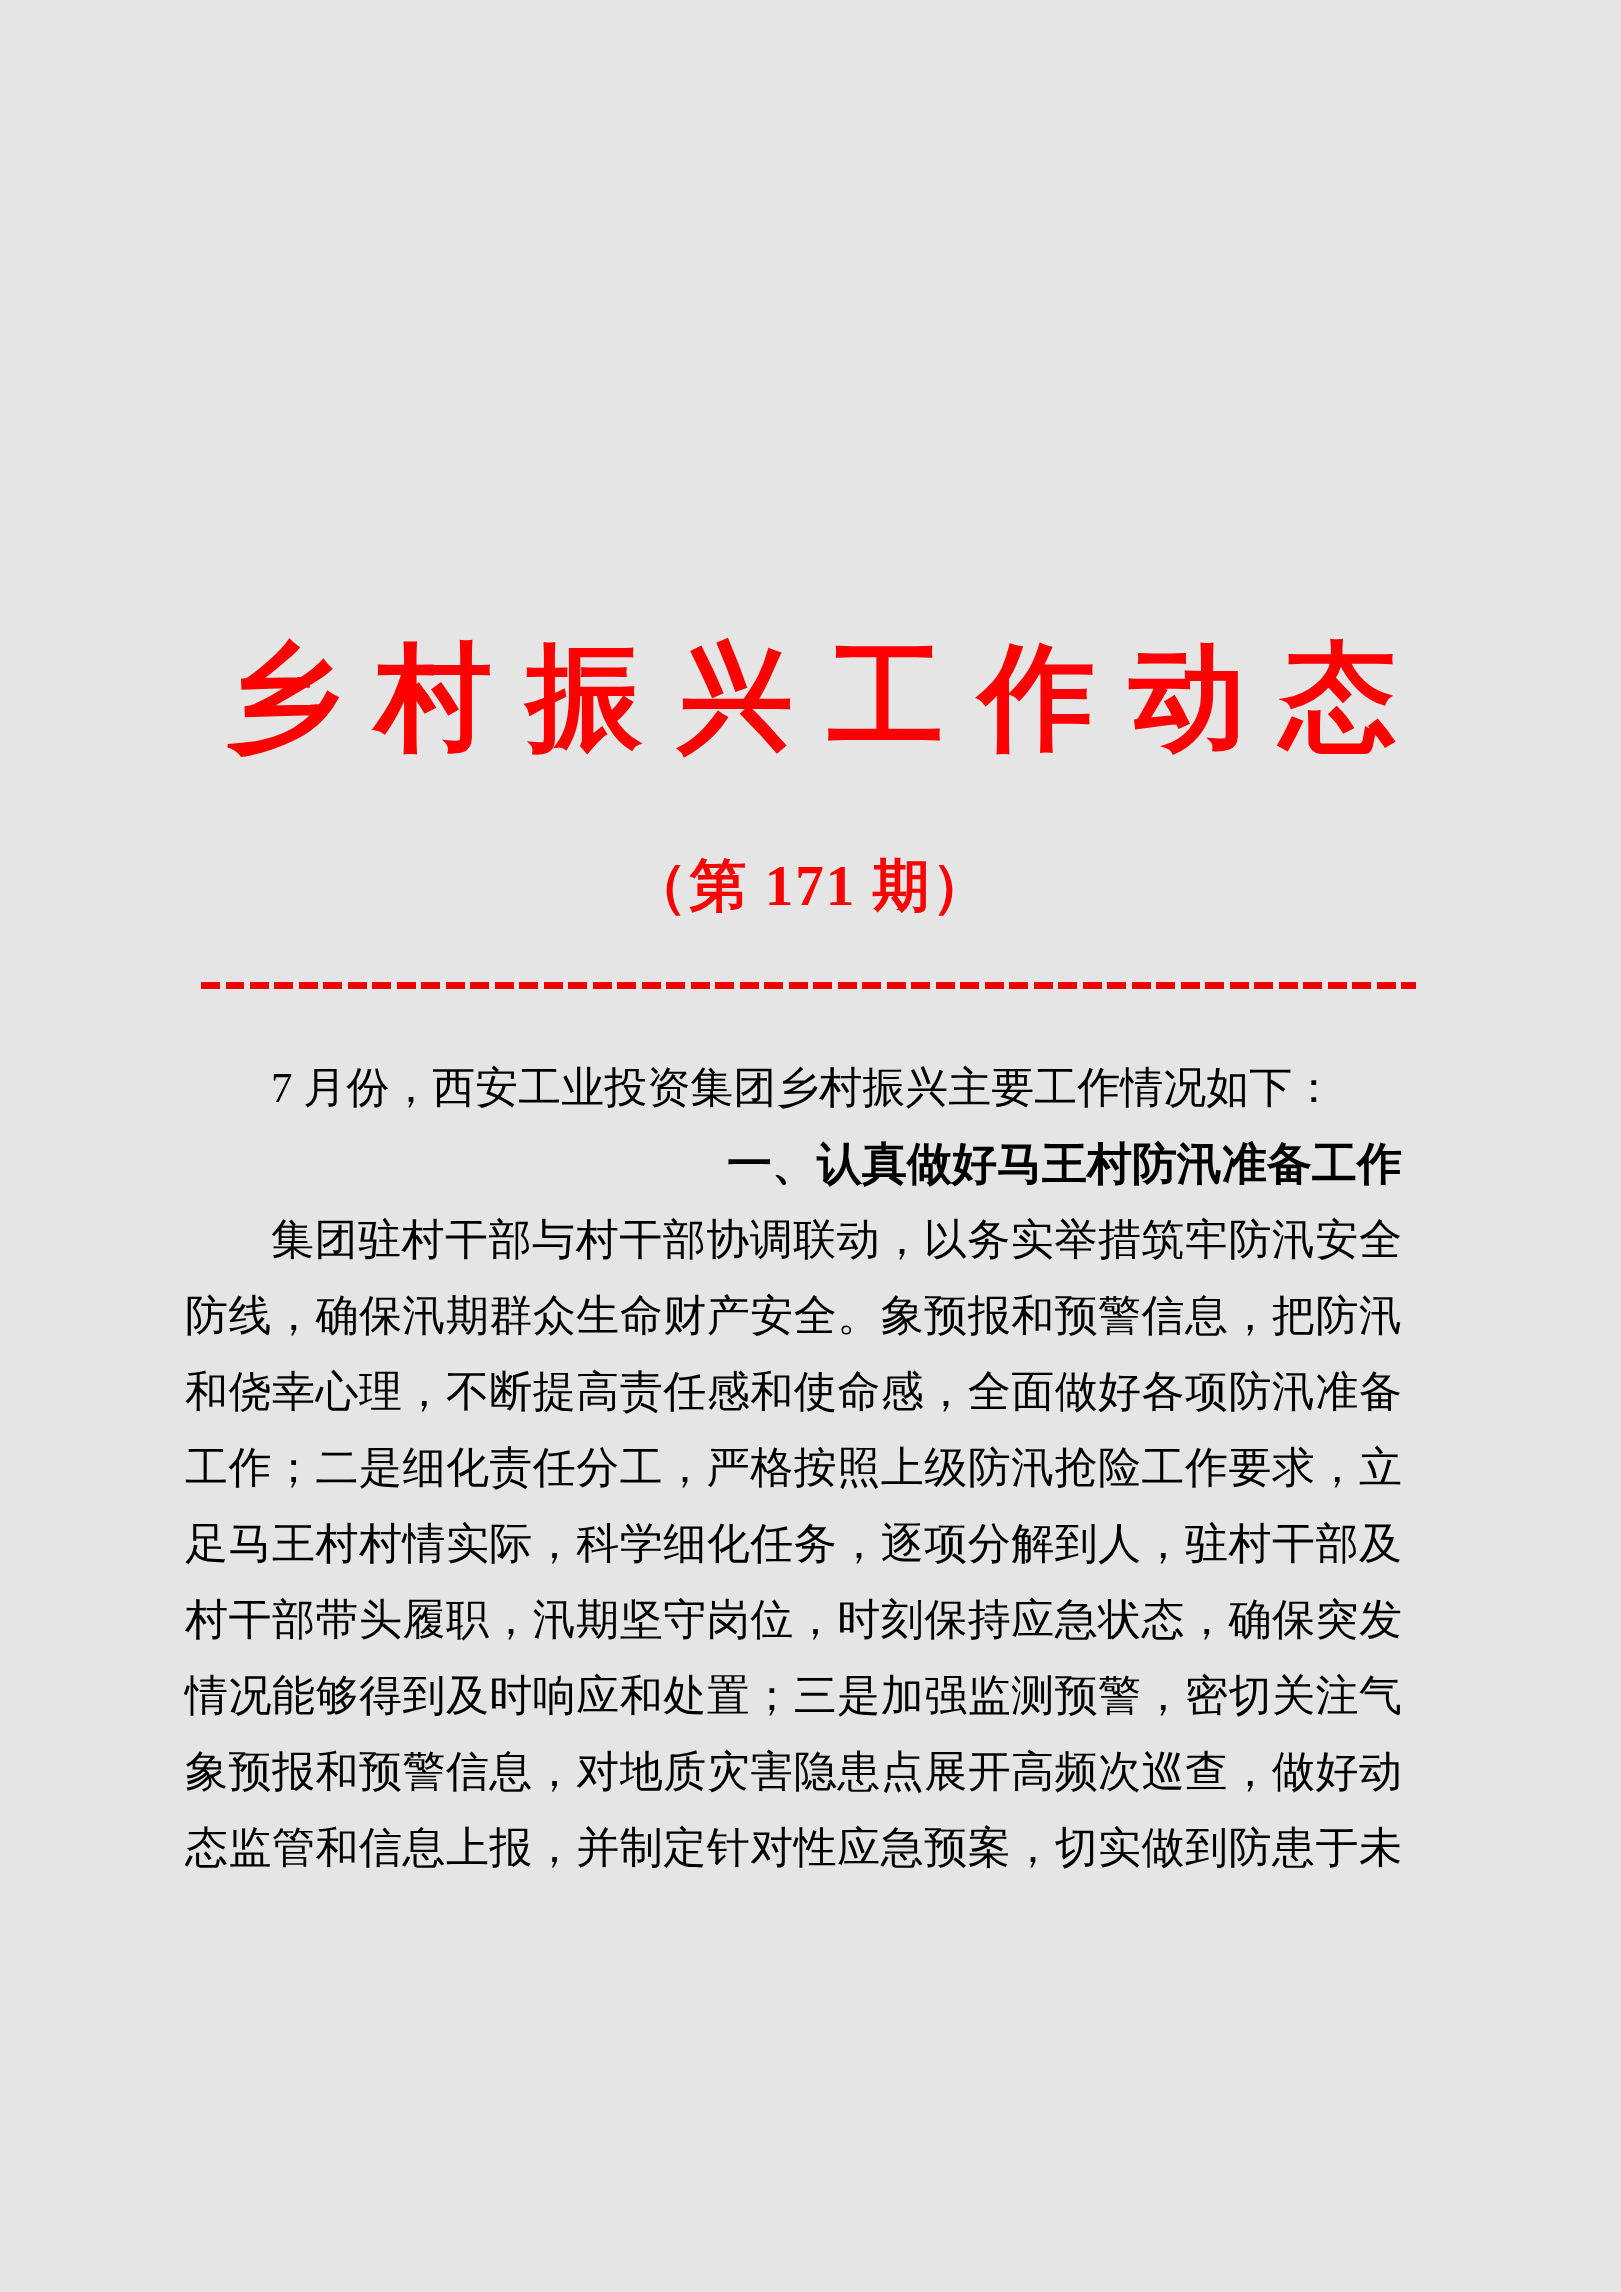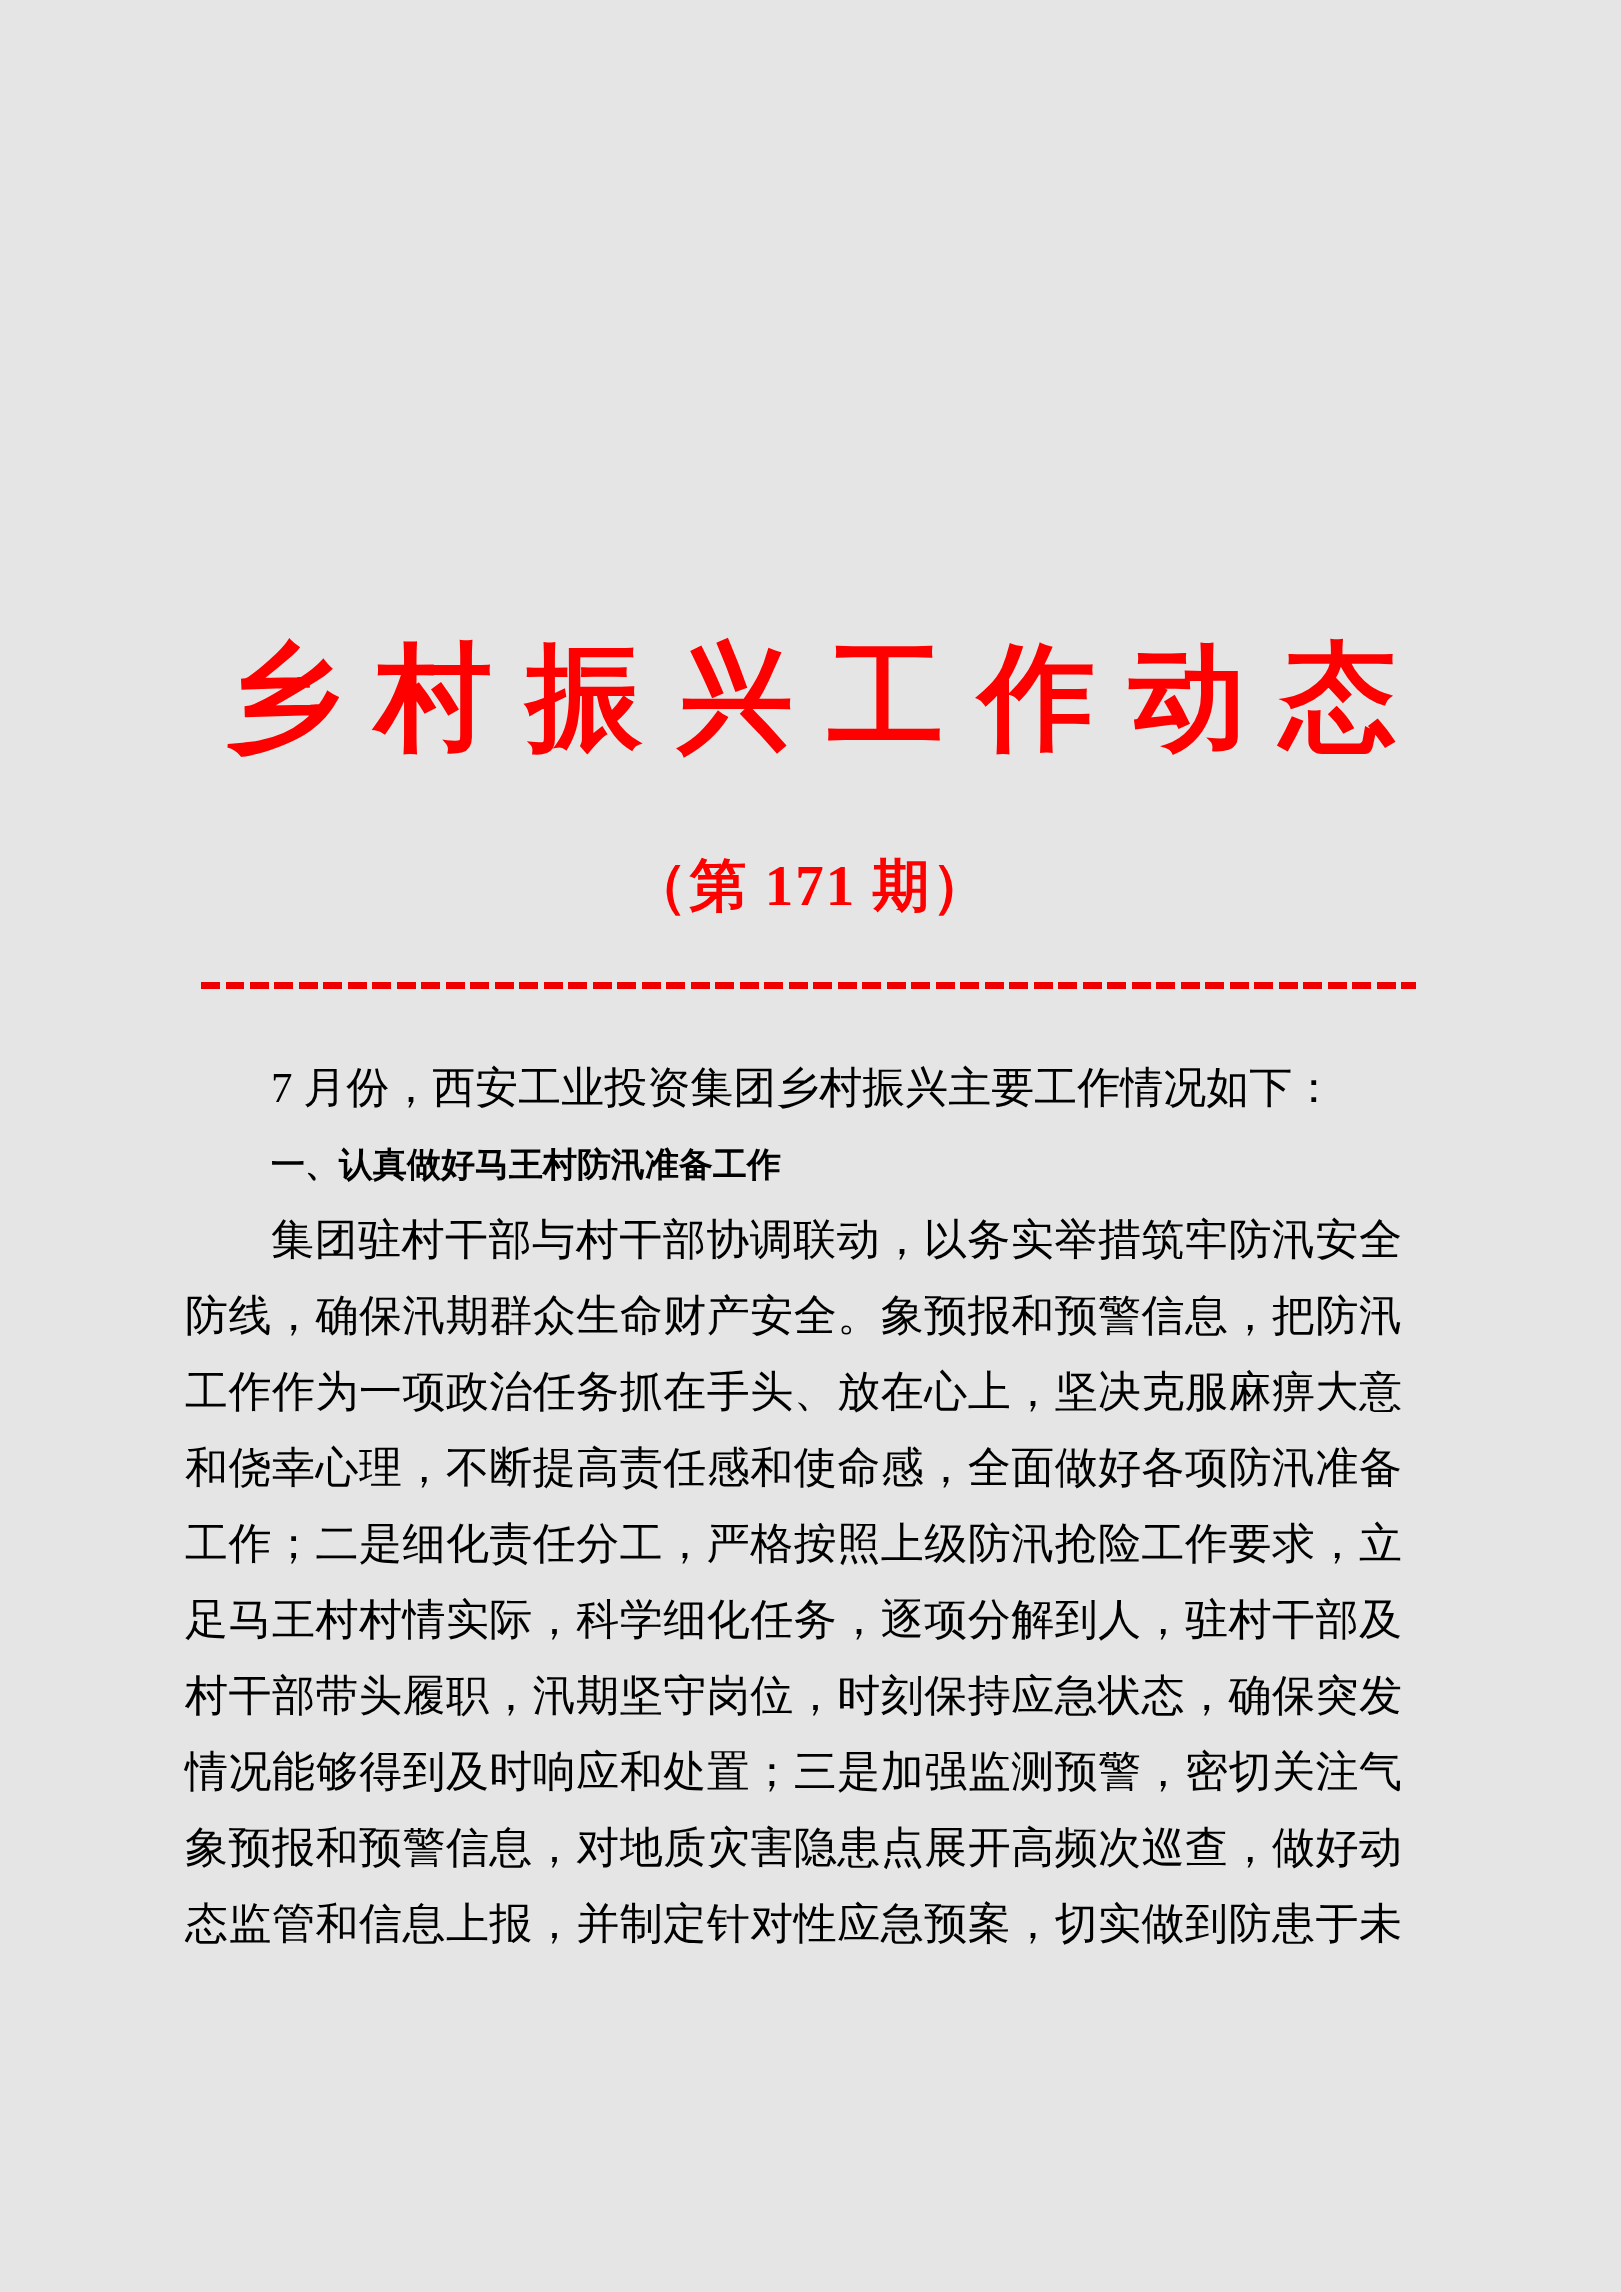--- a/index.html
+++ b/index.html
@@ -74,21 +74,22 @@
     height: 76px;
     white-space: nowrap;
   }
   .intro-line {
     text-indent: 86px;
   }
   .section-heading {
     text-indent: 86px;
     font-family: "Liberation Sans", "DejaVu Sans", sans-serif;
     font-weight: bold;
-    font-size: 34px;
+    font-size: 45px;
+    text-align: right;
   }
   .body-line {
     text-align: justify;
     text-align-last: justify;
     text-justify: inter-character;
     white-space: normal;
   }
   .body-line.indented {
     text-indent: 86px;
   }
@@ -105,21 +106,20 @@
   <div class="divider"></div>
 
   <div class="doc-body">
 
     <p class="intro-line">7 月份，西安工业投资集团乡村振兴主要工作情况如下：</p>
 
     <p class="section-heading">一、认真做好马王村防汛准备工作</p>
 
     <p class="body-line indented">集团驻村干部与村干部协调联动，以务实举措筑牢防汛安全</p>
     <p class="body-line">防线，确保汛期群众生命财产安全。象预报和预警信息，把防汛</p>
-    <p class="body-line">工作作为一项政治任务抓在手头、放在心上，坚决克服麻痹大意</p>
     <p class="body-line">和侥幸心理，不断提高责任感和使命感，全面做好各项防汛准备</p>
     <p class="body-line">工作；二是细化责任分工，严格按照上级防汛抢险工作要求，立</p>
     <p class="body-line">足马王村村情实际，科学细化任务，逐项分解到人，驻村干部及</p>
     <p class="body-line">村干部带头履职，汛期坚守岗位，时刻保持应急状态，确保突发</p>
     <p class="body-line">情况能够得到及时响应和处置；三是加强监测预警，密切关注气</p>
     <p class="body-line">象预报和预警信息，对地质灾害隐患点展开高频次巡查，做好动</p>
     <p class="body-line">态监管和信息上报，并制定针对性应急预案，切实做到防患于未</p>
 
   </div>
 

